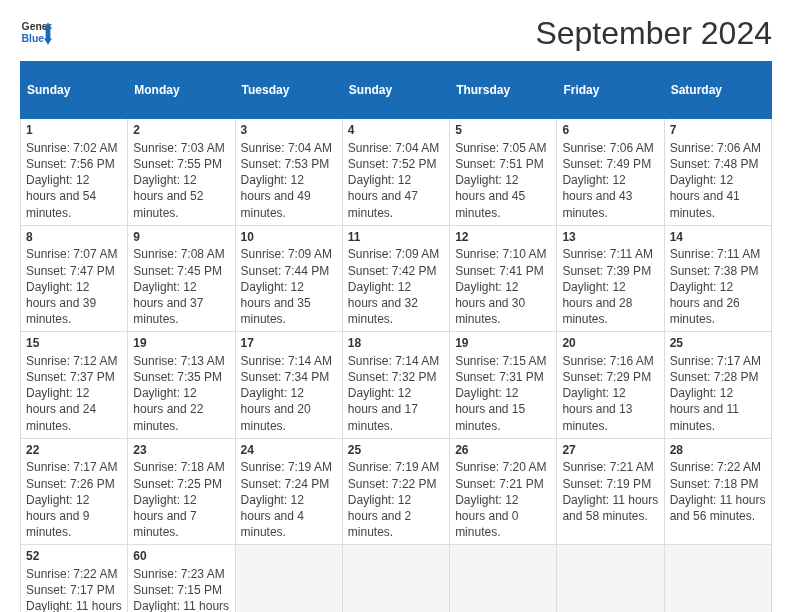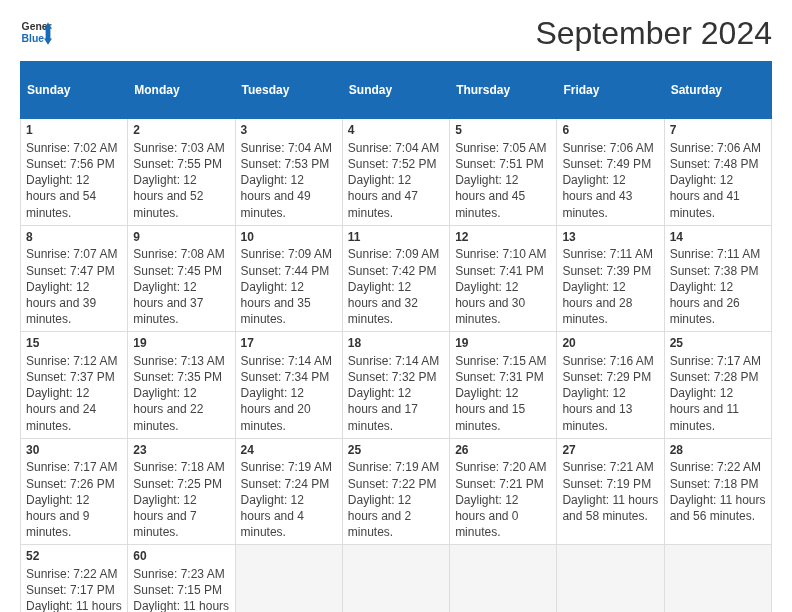--- a/index.html
+++ b/index.html
@@ -208,21 +208,21 @@
             <span class="day-num">20</span>
             <div class="day-info">Sunrise: 7:16 AM<br>Sunset: 7:29 PM<br>Daylight: 12 hours and 13 minutes.</div>
           </td>
           <td>
             <span class="day-num">25</span>
             <div class="day-info">Sunrise: 7:17 AM<br>Sunset: 7:28 PM<br>Daylight: 12 hours and 11 minutes.</div>
           </td>
         </tr>
         <tr class="week-row">
           <td>
-            <span class="day-num">30</span>
+            <span class="day-num">22</span>
             <div class="day-info">Sunrise: 7:17 AM<br>Sunset: 7:26 PM<br>Daylight: 12 hours and 9 minutes.</div>
           </td>
           <td>
             <span class="day-num">23</span>
             <div class="day-info">Sunrise: 7:18 AM<br>Sunset: 7:25 PM<br>Daylight: 12 hours and 7 minutes.</div>
           </td>
           <td>
             <span class="day-num">24</span>
             <div class="day-info">Sunrise: 7:19 AM<br>Sunset: 7:24 PM<br>Daylight: 12 hours and 4 minutes.</div>
           </td>

